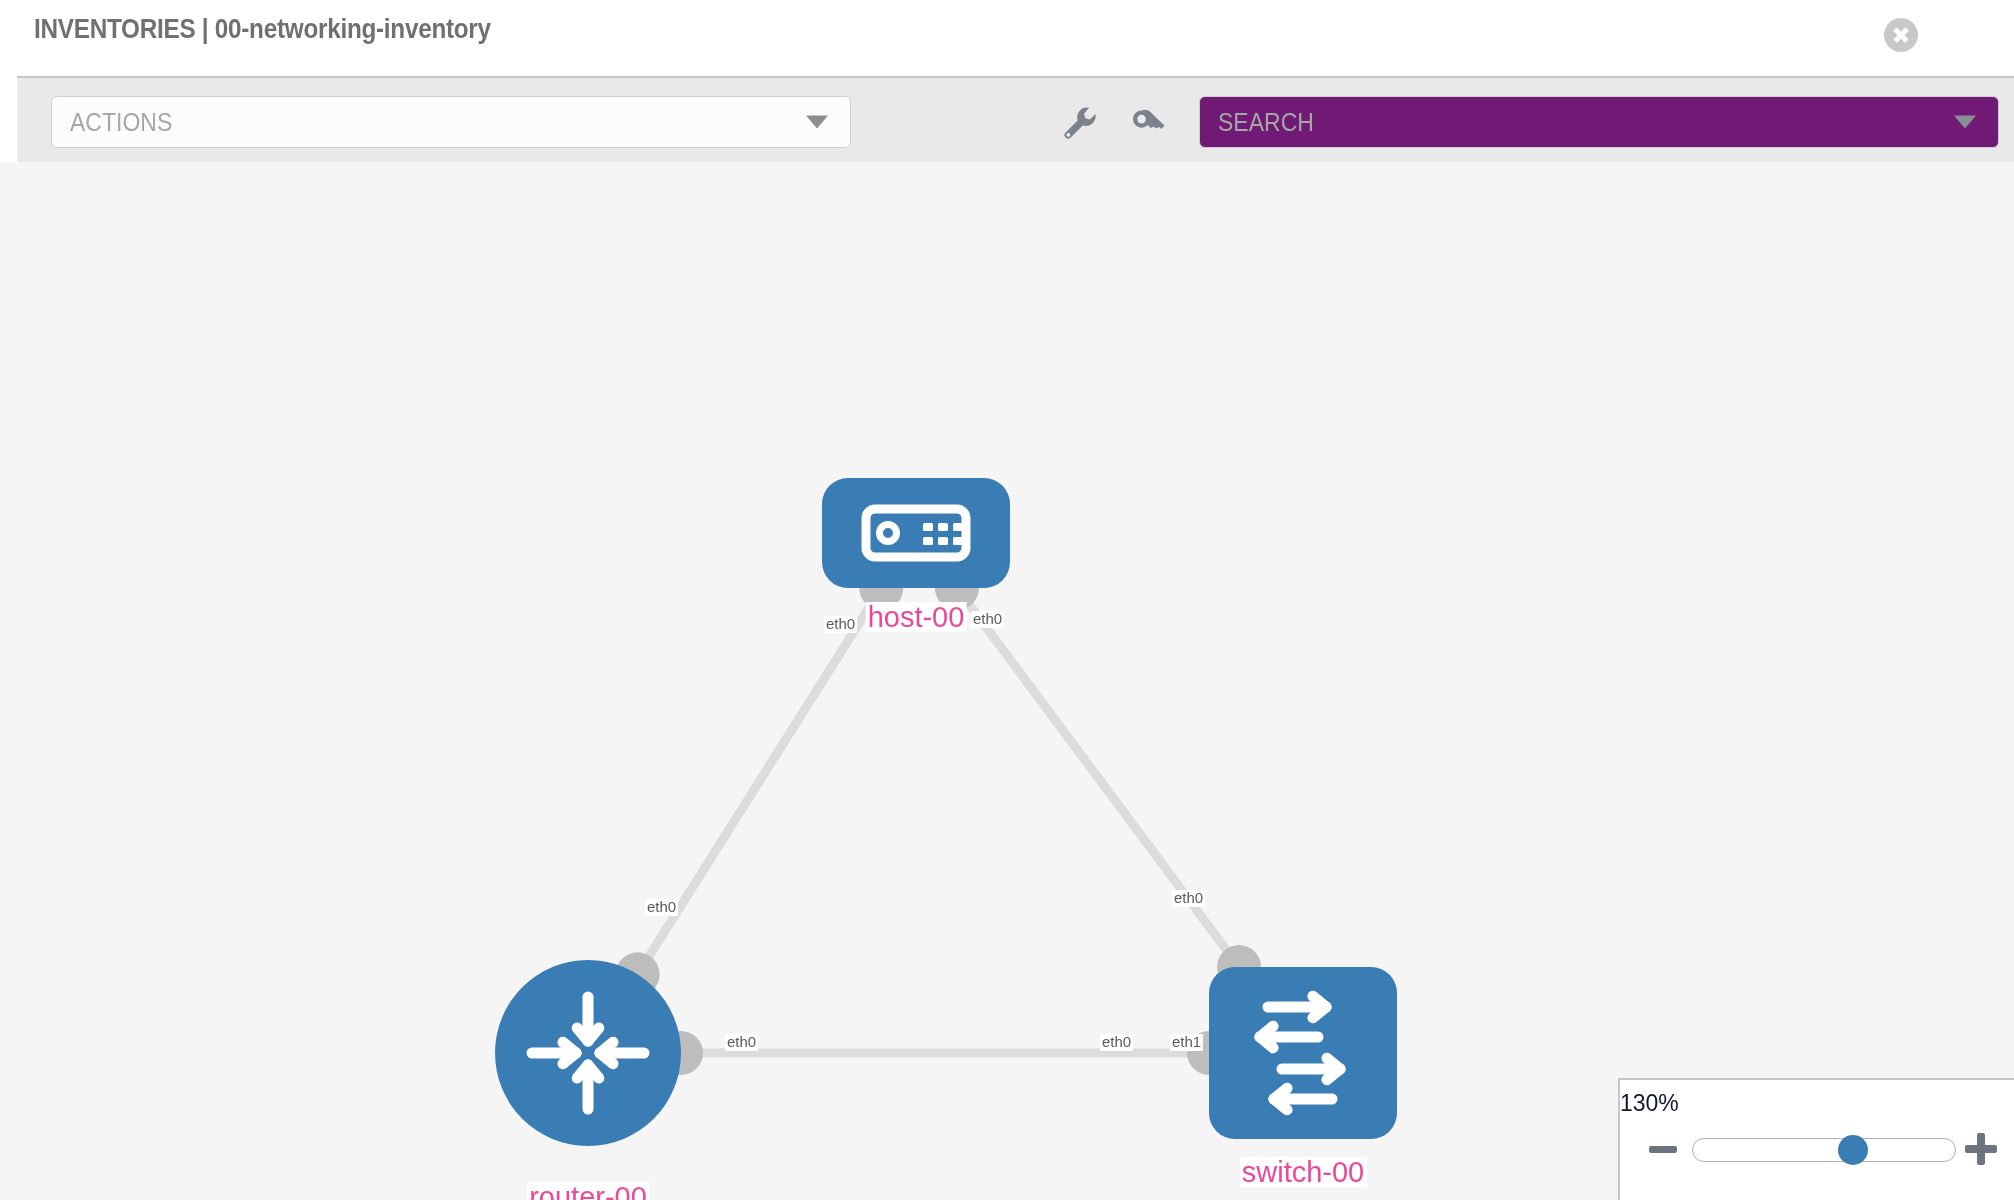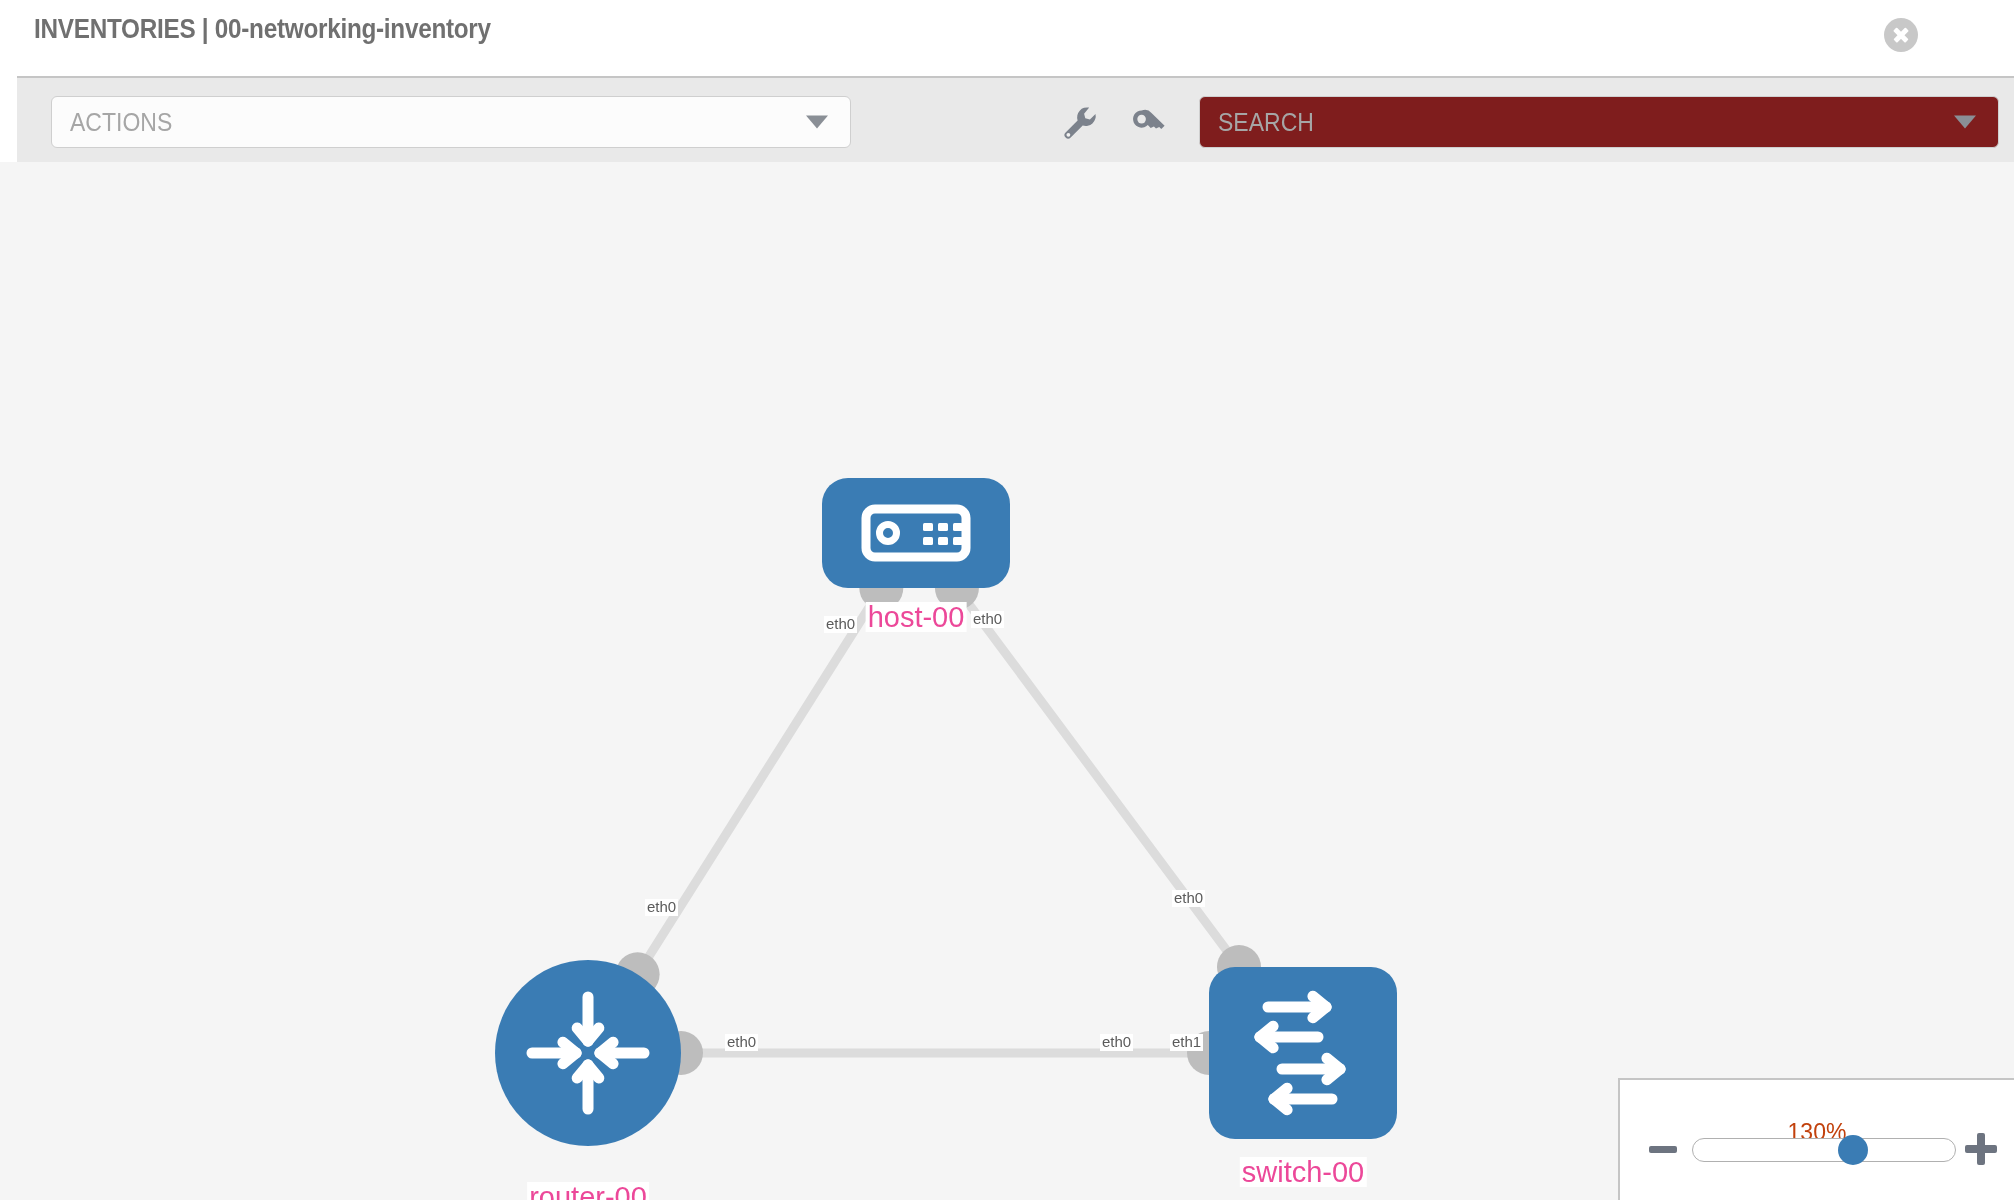--- a/index.html
+++ b/index.html
@@ -99,21 +99,21 @@
     cursor: pointer;
   }
   .tool-icon.wrench { left: 1042px; }
   .tool-icon.key    { left: 1110px; }
   .tool-icon svg { display: block; width: 42px; height: 42px; }
 
   .search-box {
     position: absolute;
     left: 1182px; top: 18px;
     width: 800px; height: 52px;
-    background: #7f1d1d;
+    background: #701a75;
     border: 1.5px solid #cfcfcf;
     border-radius: 6px;
     cursor: text;
     padding-left: 27px;
   }
   .search-box .label {
     position: absolute;
     left: 18px; top: 50%;
     transform: translateY(-50%) scaleX(0.92);
     transform-origin: left center;
@@ -163,24 +163,23 @@
     left: 1618px; top: 1078px;
     width: 396px; height: 122px;
     background: #ffffff;
     border: 2px solid #c5c5c5;
     border-right: none;
     border-bottom: none;
   }
   .zoom-level {
     position: absolute;
     top: 10px; left: 0; right: 0;
-    text-align: center;
+    text-align: left;
     font-size: 23px;
-    color: #c2410c;
-    margin-top: 29px;
+    color: #0f172a;
   }
   .zoom-minus, .zoom-plus {
     position: absolute;
     top: 52px;
     width: 34px; height: 34px;
     cursor: pointer;
   }
   .zoom-minus { left: 26px; }
   .zoom-plus  { right: 16px; }
   .zoom-minus .bar, .zoom-plus .bar-h, .zoom-plus .bar-v {

